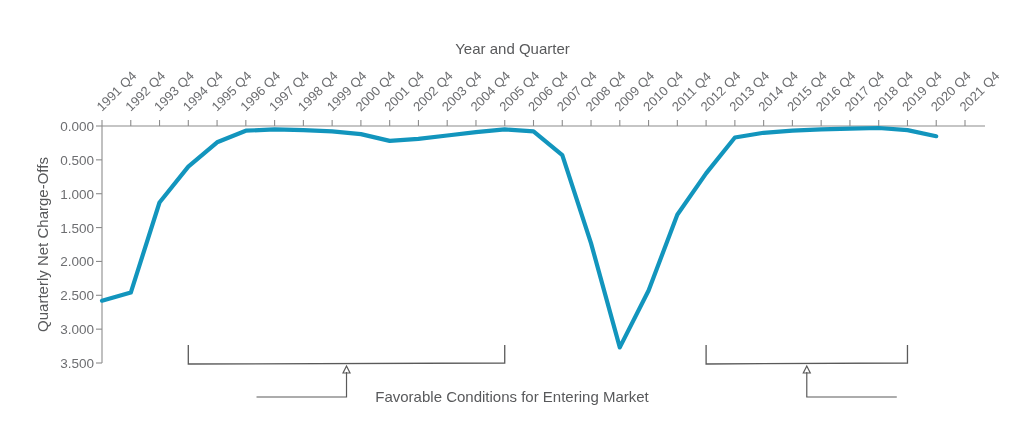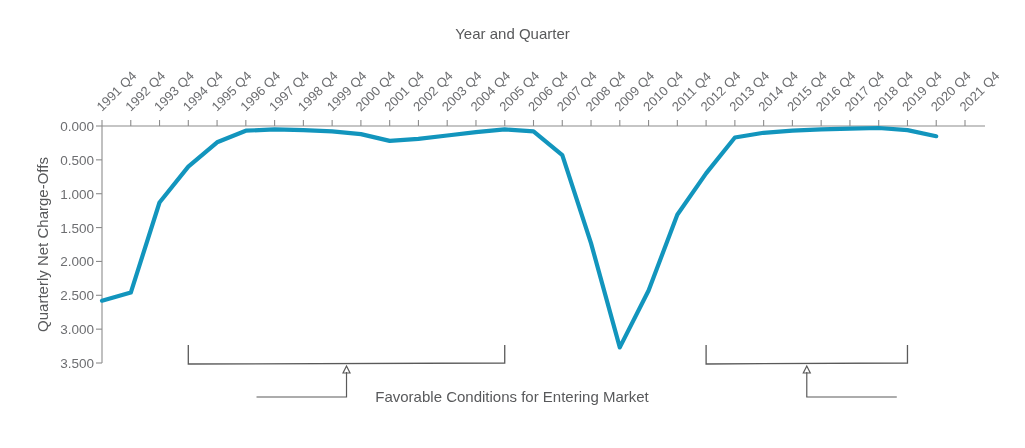--- a/index.html
+++ b/index.html
@@ -23,21 +23,21 @@
   }
   .axis-title {
     position: absolute;
     font-size: 15px;
     color: #58595b;
     font-family: "Liberation Sans", sans-serif;
     white-space: nowrap;
   }
   #x-axis-title {
     left: 0;
-    top: 25px;
+    top: 40px;
     width: 1025px;
     text-align: center;
   }
   #y-axis-title {
     left: -108px;
     top: 236px;
     width: 300px;
     text-align: center;
     transform: rotate(-90deg);
     transform-origin: 50% 50%;

